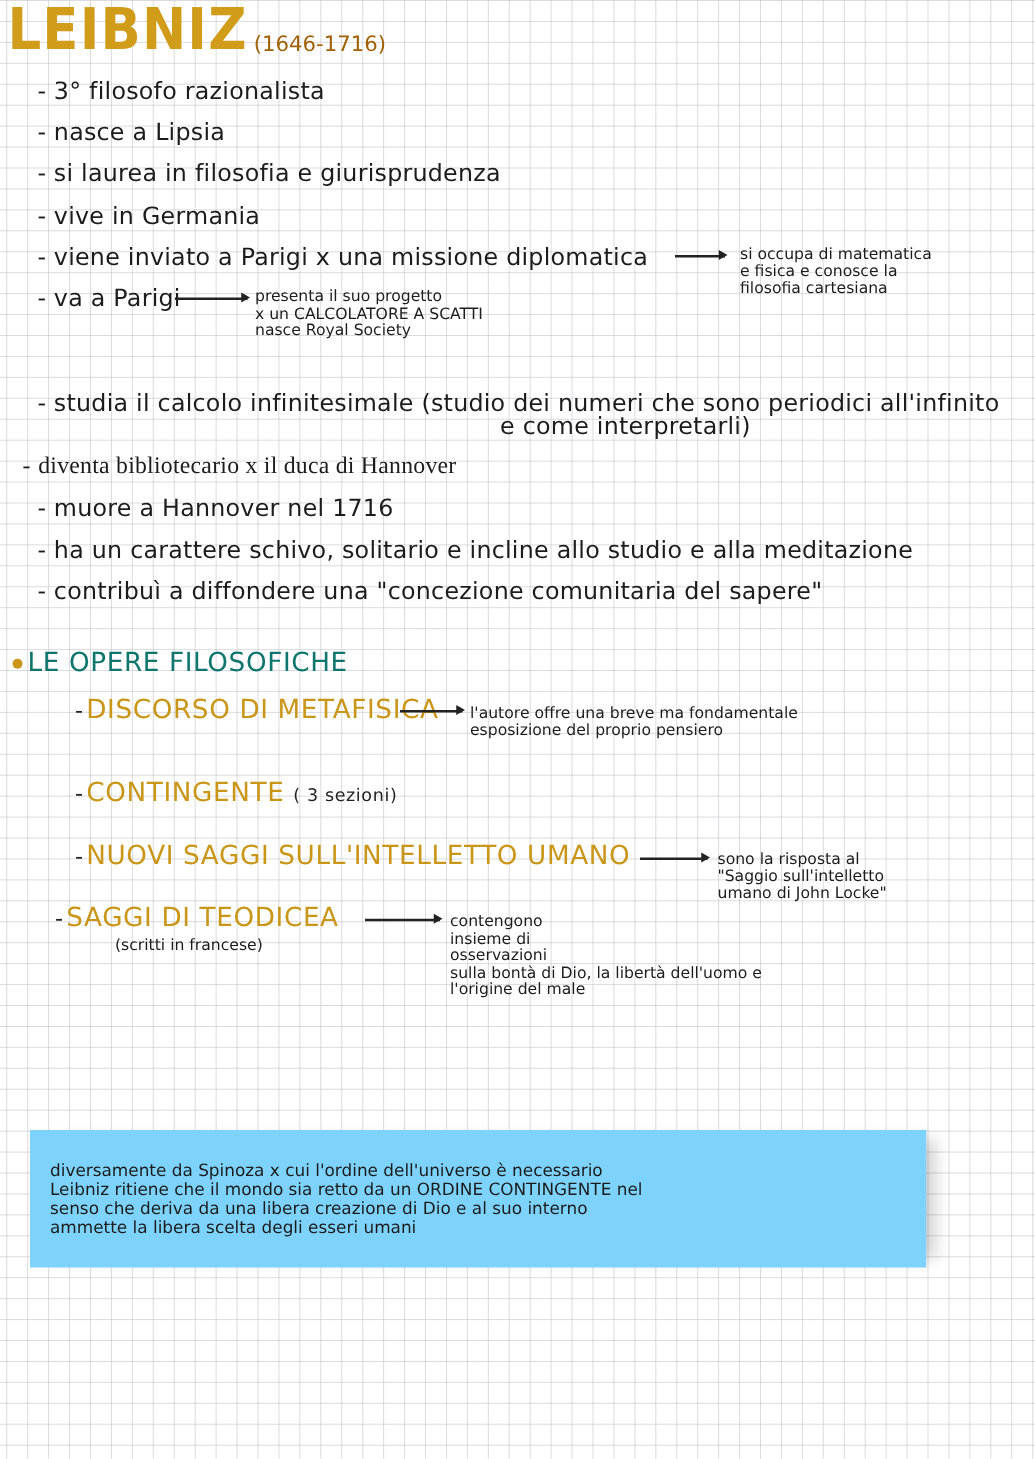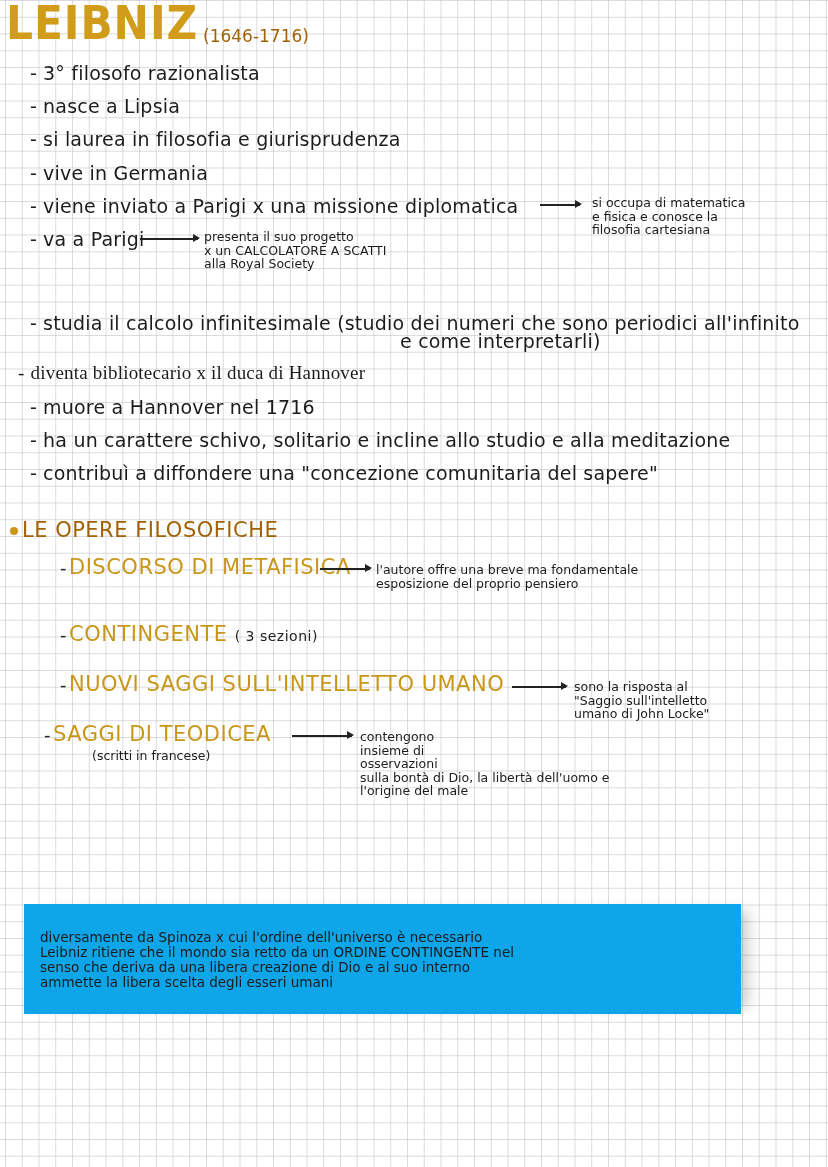--- a/index.html
+++ b/index.html
@@ -26,30 +26,30 @@
   .note .dash { margin-right: 6px; }
   .small { font-size: 12.5px; line-height: 13.5px; white-space: pre-line; }
   .arrow {
     position: absolute; height: 1.5px; background: #222;
   }
   .arrow::after {
     content: ""; position: absolute; right: -2px; top: -4px;
     border-left: 7px solid #222; border-top: 4.5px solid transparent; border-bottom: 4.5px solid transparent;
   }
   .section {
-    left: 10px; top: 518px; font-size: 21px; color: #a16207; font-weight: normal;
+    left: 10px; top: 518px; font-size: 21px; color: #0f766e; font-weight: normal;
     letter-spacing: 0.5px;
   }
   .section .dot { display: inline-block; width: 8px; height: 8px; border-radius: 50%; background: #c99618; margin-right: 4px; vertical-align: middle; }
   .work { font-size: 21px; color: #c99618; letter-spacing: 0.5px; }
   .work .dash { color: #222; font-size: 18px; margin-right: 2px; }
   .paren { font-size: 14px; color: #222; }
   .sticky {
     position: absolute; left: 24px; top: 904px; width: 717px; height: 110px;
-    background: #0ea5e9;
+    background: #7dd3fc;
     box-shadow: 14px 0 12px -6px rgba(0,0,0,0.18);
   }
   .sticky-text {
     position: absolute; left: 16px; top: 26px;
     font-size: 13.5px; line-height: 15px; white-space: pre-line; color: #1b1b1b;
   }
 </style>
 </head>
 <body>
 
@@ -63,21 +63,21 @@
 <div class="abs note" style="left:30px;top:195px;"><span class="dash">-</span><span>viene inviato a Parigi x una missione diplomatica</span></div>
 <div class="arrow" style="left:540px;top:204px;width:40px;"></div>
 <div class="abs small" style="left:592px;top:196px;">si occupa di matematica
 e fisica e conosce la
 filosofia cartesiana</div>
 
 <div class="abs note" style="left:30px;top:228px;"><span class="dash">-</span><span>va a Parigi</span></div>
 <div class="arrow" style="left:140px;top:238px;width:58px;"></div>
 <div class="abs small" style="left:204px;top:230px;">presenta il suo progetto
 x un CALCOLATORE A SCATTI
-alla Royal Society</div>
+nasce Royal Society</div>
 
 <div class="abs note" style="left:30px;top:312px;"><span class="dash">-</span><span>studia il calcolo infinitesimale (studio dei numeri che sono periodici all'infinito</span></div>
 <div class="abs note" style="left:400px;top:330px;">e come interpretarli)</div>
 <div class="abs note" style="left:18px;top:362px;font-family:Liberation Serif, serif;"><span class="dash">-</span><span>diventa bibliotecario x il duca di Hannover</span></div>
 <div class="abs note" style="left:30px;top:396px;"><span class="dash">-</span><span>muore a Hannover nel 1716</span></div>
 <div class="abs note" style="left:30px;top:429px;"><span class="dash">-</span><span>ha un carattere schivo, solitario e incline allo studio e alla meditazione</span></div>
 <div class="abs note" style="left:30px;top:462px;"><span class="dash">-</span><span>contribuì a diffondere una "concezione comunitaria del sapere"</span></div>
 
 <div class="abs section"><span class="dot"></span><span>LE OPERE FILOSOFICHE</span></div>
 

